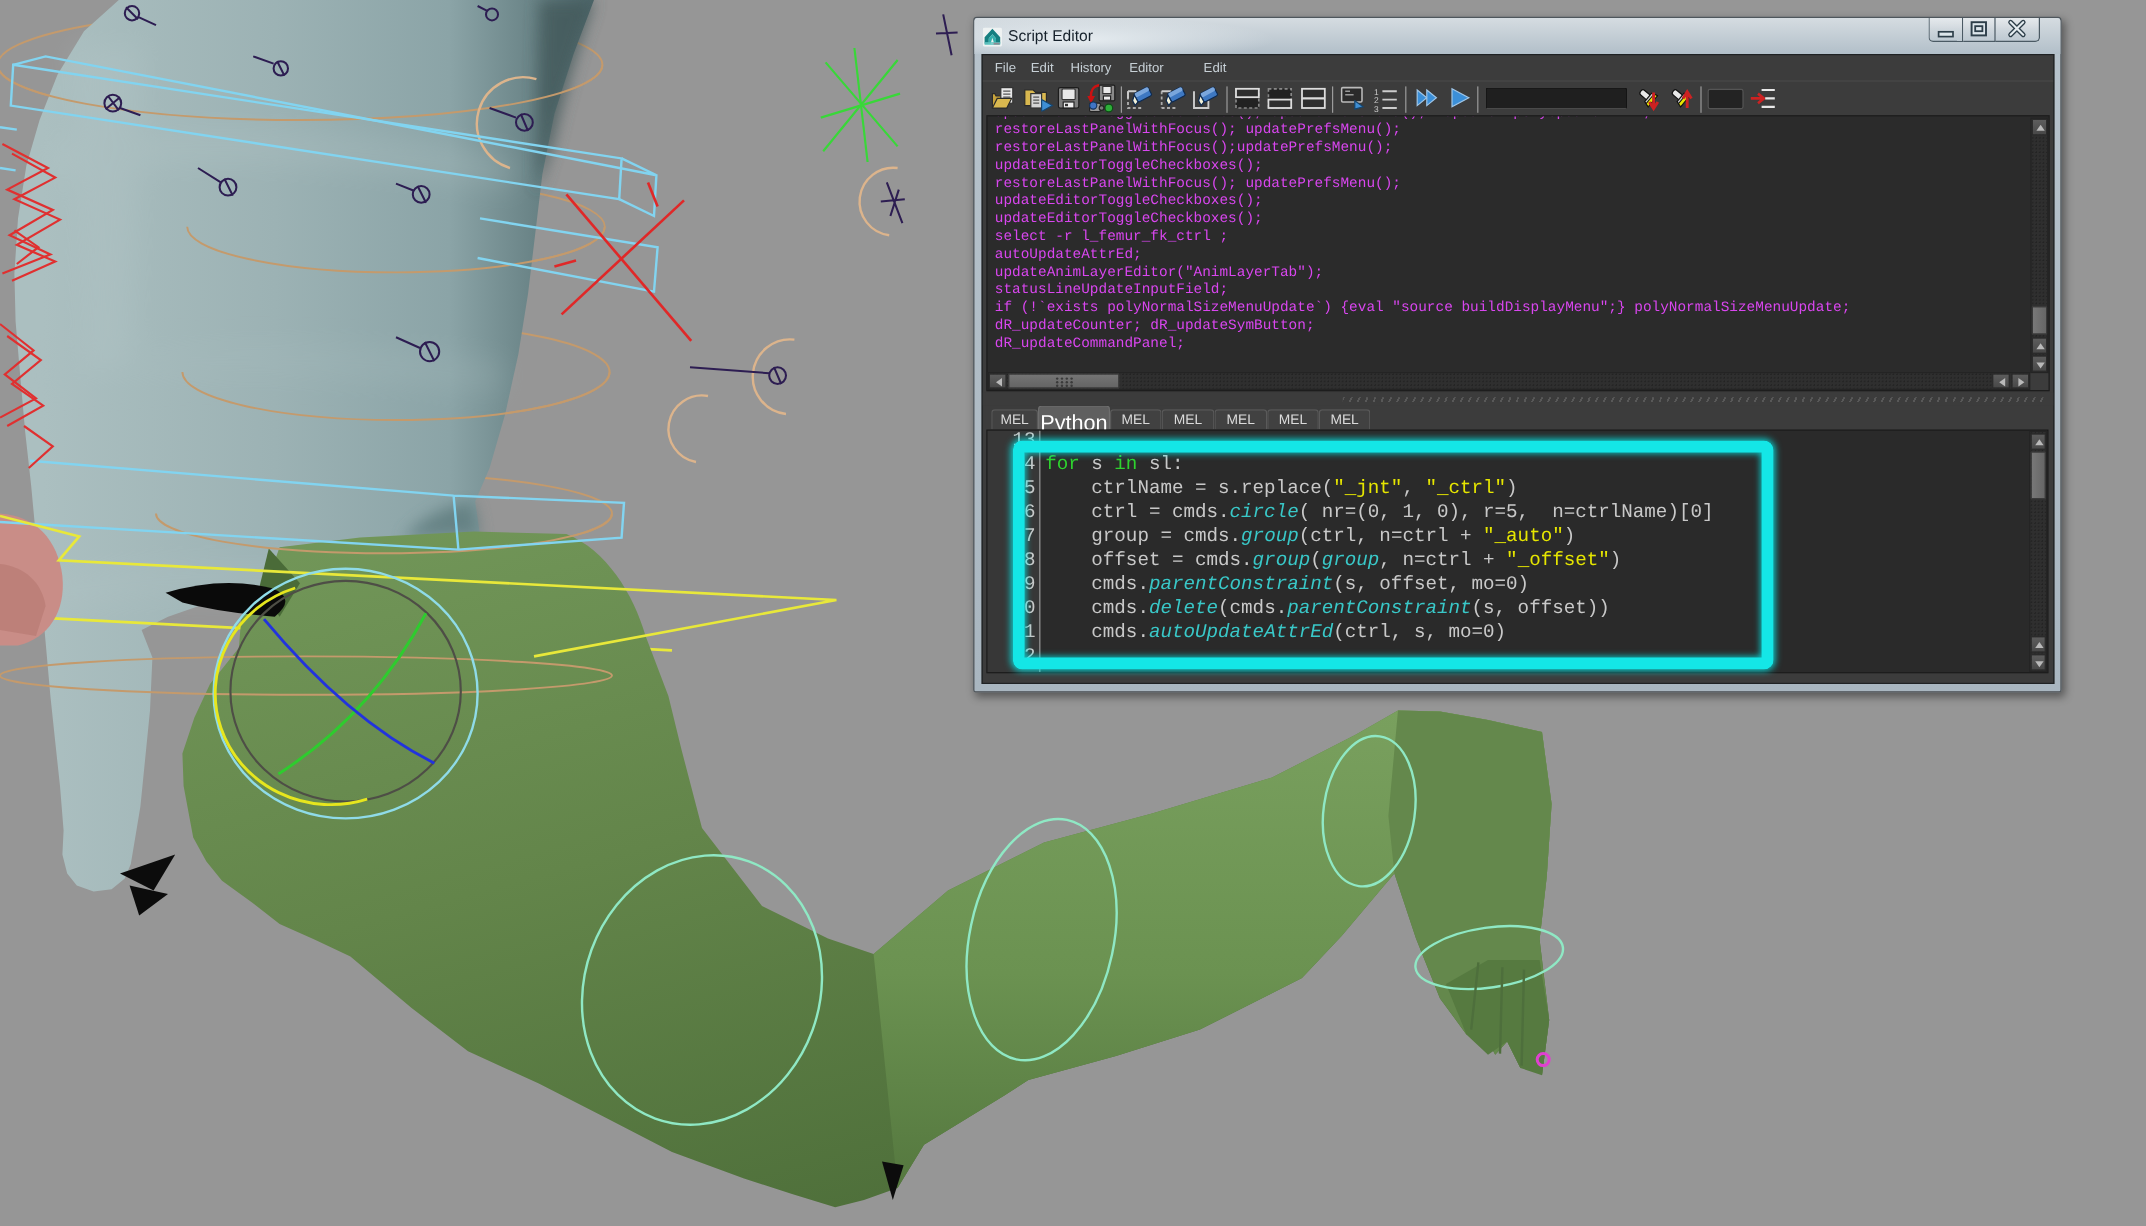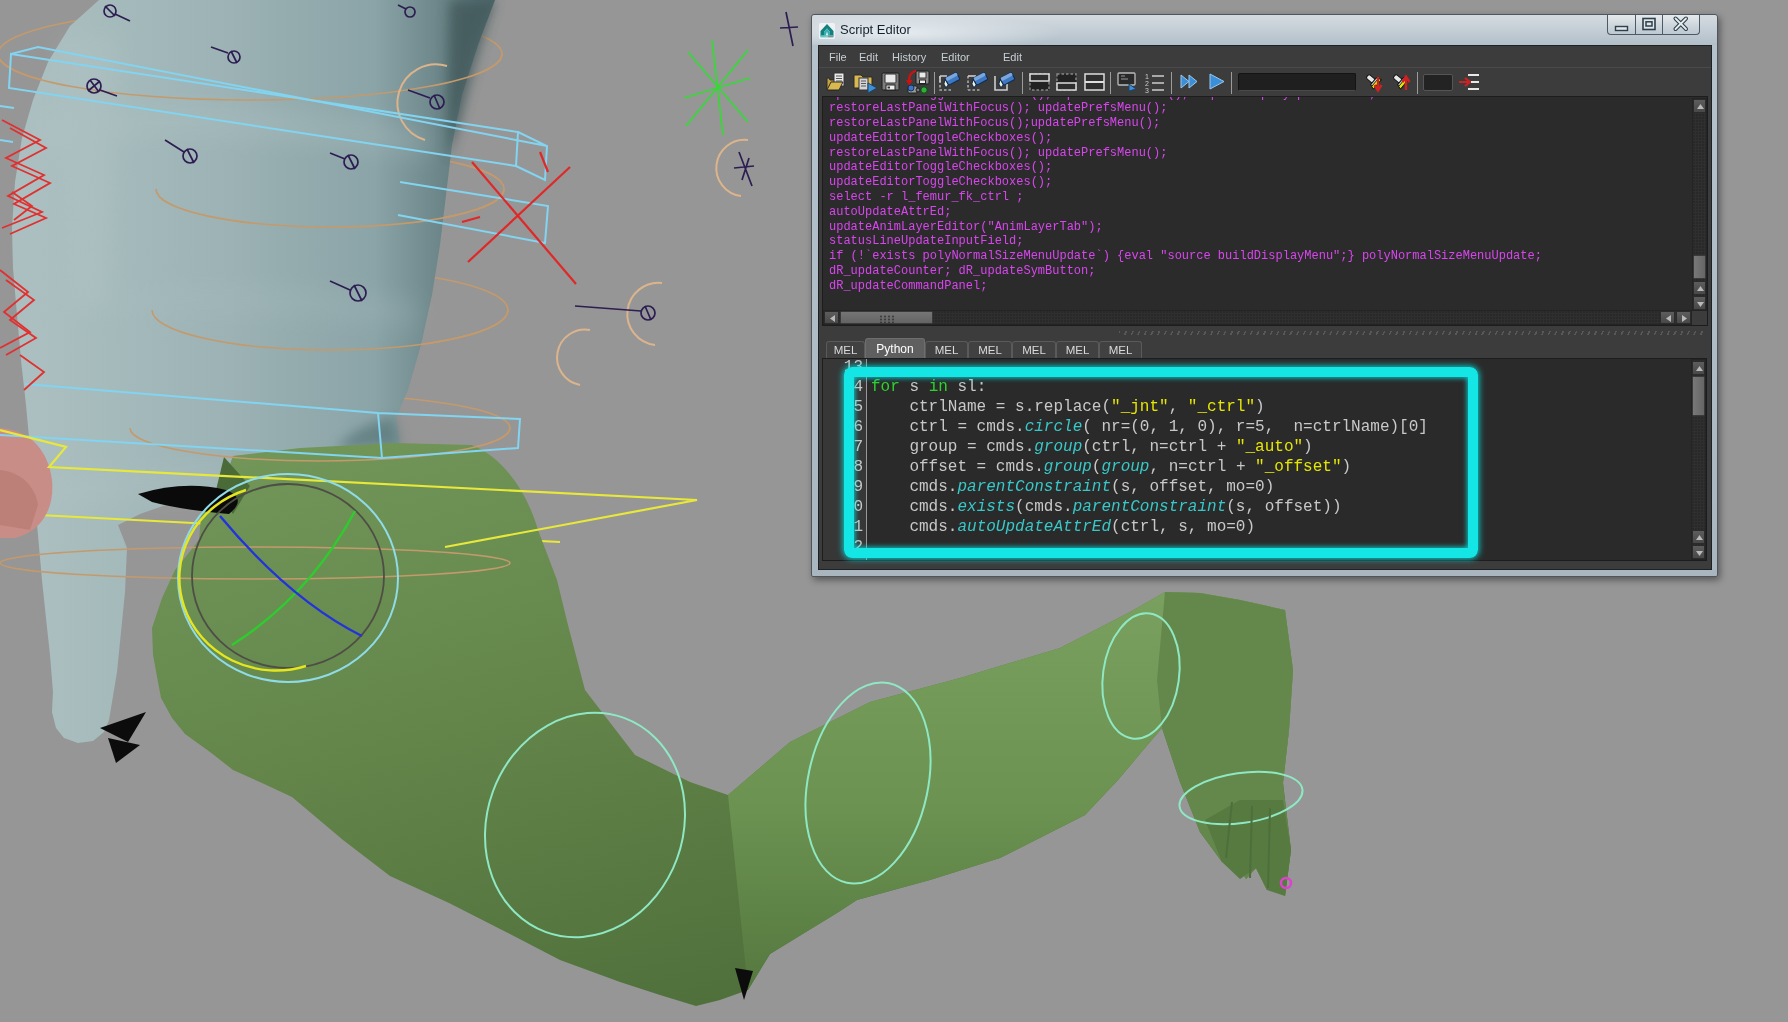--- a/index.html
+++ b/index.html
@@ -26,21 +26,21 @@
 .vsb{position:absolute;width:15px;background:#2f2f2f;background-image:radial-gradient(circle at 1px 1px,#232323 24%,transparent 26%);background-size:3px 3px;border:1px solid #242424;}
 .hsb{position:absolute;height:15px;background:#2f2f2f;background-image:radial-gradient(circle at 1px 1px,#232323 24%,transparent 26%);background-size:3px 3px;border:1px solid #242424;}
 .sbtn{position:absolute;background:linear-gradient(#5d5d5d,#484848);border:1px solid #2b2b2b;border-radius:1px;}
 .sbtn svg{position:absolute;left:1px;top:1px;}
 .thumbv{position:absolute;background:linear-gradient(90deg,#787878,#666);border:1px solid #3a3a3a;border-radius:1px;}
 .thumbh{position:absolute;background:linear-gradient(#757575,#646464);border:1px solid #3a3a3a;border-radius:1px;}
 #splitter{position:absolute;left:0px;top:281px;width:100%;height:11px;background:#3c3c3c;}
 #splitdots{position:absolute;left:300px;right:8px;top:4px;height:4px;background-image:repeating-linear-gradient(115deg,#585858 0 1.5px,transparent 1.5px 6px);}
 #tabs{position:absolute;left:3px;top:292px;height:20px;font:11.5px "Liberation Sans",sans-serif;color:#dadada;}
 .tab{position:absolute;top:3px;height:17px;background:#414141;border:1px solid #5a5a5a;border-bottom:none;border-radius:3px 3px 0 0;text-align:center;padding-top:2px;}
-.tab.sel{top:0px;height:20px;background:#5f5f5f;color:#fff;font-size:12px;padding-top:3px;border-color:#6e6e6e;}
+.tab.sel{top:0px;height:20px;background:#5f5f5f;color:#fff;font-size:18px;padding-top:3px;border-color:#6e6e6e;}
 #ipane{position:absolute;left:3px;top:312px;width:885px;height:203px;background:#2a2a2a;border:1px solid #1d1d1d;}
 #gutter{position:absolute;left:0;top:0;width:44px;height:201px;background:#373737;border-right:1px solid #989898;}
 #lnums{position:absolute;right:3px;top:-2px;font:16px "Liberation Mono",monospace;color:#c9c9c9;line-height:20px;text-align:right;white-space:pre;}
 #code{position:absolute;left:48px;top:-2px;font:16px "Liberation Mono",monospace;color:#c8c8c8;line-height:20px;white-space:pre;}
 #code i{font-style:italic;color:#39c8c8;}
 #code b{font-weight:normal;color:#2ed22e;}
 #code .s{color:#e6e600;}
 #cyanbox{position:absolute;left:21px;top:8px;width:634px;height:191px;border:10px solid #14e6e6;border-radius:8px;box-shadow:0 0 6px 1px rgba(0,240,240,.85),inset 0 0 5px 1px rgba(0,240,240,.8);}
 .corner{position:absolute;background:#3c3c3c;}
 </style></head>
@@ -445,21 +445,21 @@
 21
 22</div>
         </div>
 <div id="code">
 <b>for</b> s <b>in</b> sl:
     ctrlName = s.replace(<span class="s">"_jnt"</span>, <span class="s">"_ctrl"</span>)
     ctrl = cmds.<i>circle</i>( nr=(0, 1, 0), r=5,  n=ctrlName)[0]
     group = cmds.<i>group</i>(ctrl, n=ctrl + <span class="s">"_auto"</span>)
     offset = cmds.<i>group</i>(<i>group</i>, n=ctrl + <span class="s">"_offset"</span>)
     cmds.<i>parentConstraint</i>(s, offset, mo=0)
-    cmds.<i>exists</i>(cmds.<i>parentConstraint</i>(s, offset))
+    cmds.<i>delete</i>(cmds.<i>parentConstraint</i>(s, offset))
     cmds.<i>autoUpdateAttrEd</i>(ctrl, s, mo=0)
 </div>
 <div class="vsb" style="right:0;top:0;height:201px;">
  <div class="sbtn" style="left:0;top:1px;width:13px;height:14px;">
             <svg width="11" height="12">
               <path d="M5.5,3 L9,8 L2,8 Z" fill="#b9b9b9"></path>
             </svg>
           </div>
  <div class="thumbv" style="left:0;top:16px;width:13px;height:40px;"></div>
  <div class="sbtn" style="left:0;top:170px;width:13px;height:14px;">

